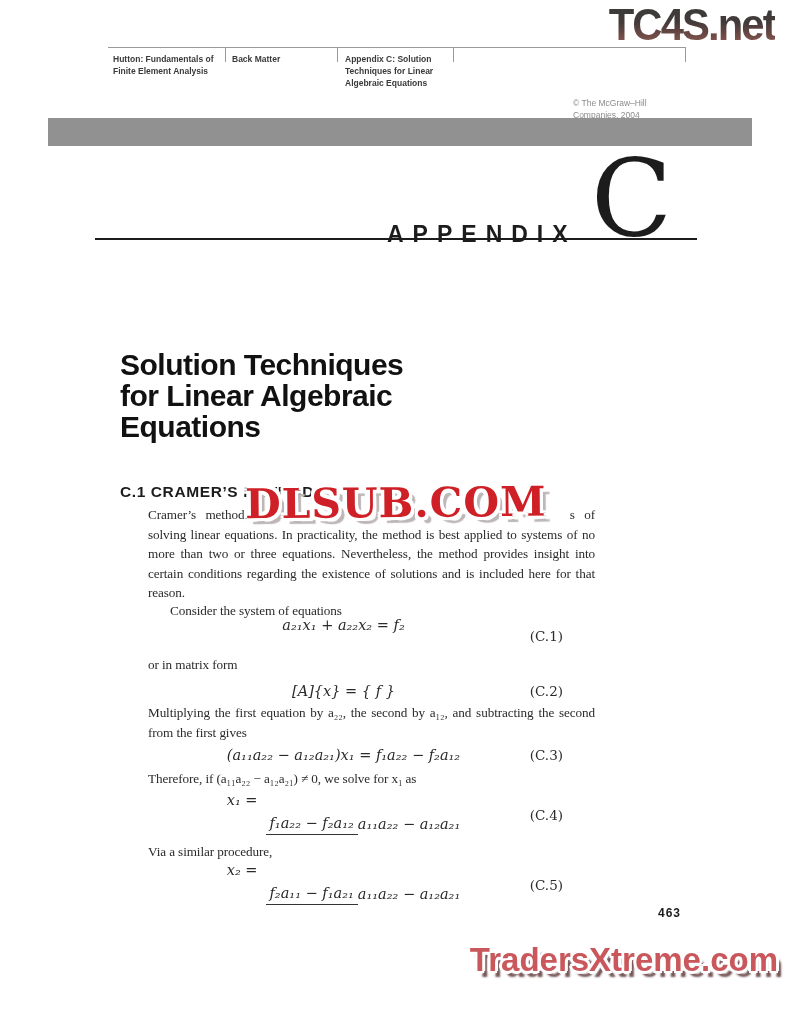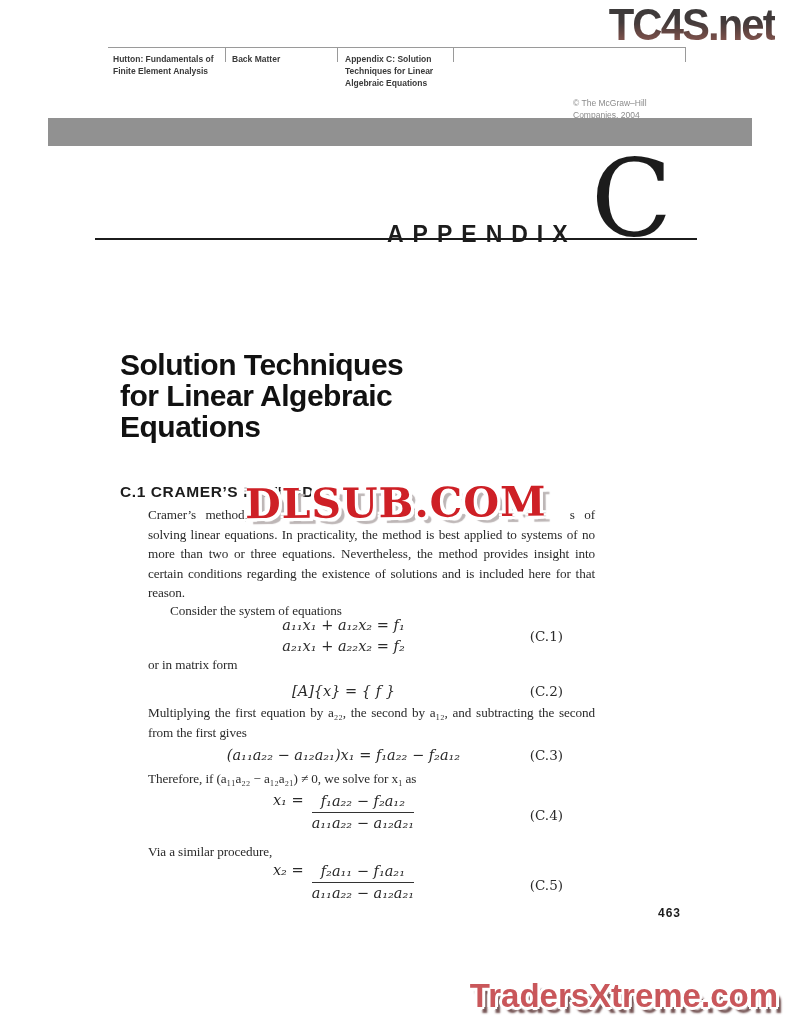--- a/index.html
+++ b/index.html
@@ -59,36 +59,36 @@
          font-size:14.5px;color:#2a2a2a;text-align:center;}
   .eq1{top:615px;height:42px;line-height:21px;}
   .eq2{top:681px;height:20px;line-height:20px;}
   .eq3{top:745px;height:20px;line-height:20px;}
   .eq4{top:792px;height:46px;}
   .eq5{top:862px;height:46px;}
   .eqlabel{position:absolute;right:4px;top:50%;transform:translateY(-50%);
            font-style:normal;font-size:13.5px;color:#2a2a2a;}
   .fracline{display:flex;align-items:flex-start;justify-content:center;height:100%;}
   .lhs{margin-right:8px;}
-  .frac{display:inline-flex;flex-direction:column;line-height:19px;}
+  .frac{display:inline-flex;flex-direction:row;line-height:19px;margin-top:22px;}
   .num{border-bottom:1px solid #333;padding:0 4px 1px 4px;}
   .den{padding-top:1px;}
 
   
   .dlsub{left:245px;top:479px;font-family:"DejaVu Serif",serif;font-weight:bold;
          font-size:41px;letter-spacing:1px;color:#ce2026;transform:rotate(-0.5deg);
          text-shadow:-3px -3px 0 #fff,3px -3px 0 #fff,-3px 3px 0 #fff,3px 3px 0 #fff,
                      -3px 0 0 #fff,3px 0 0 #fff,0 -3px 0 #fff,0 3px 0 #fff,
                      6px 6px 1px #bdb6b6;}
 
   
   .pagenum{left:658px;top:906px;font-size:12px;font-weight:bold;letter-spacing:1px;color:#1c1c1c;}
 
   
-  .traders{right:13px;top:977px;font-size:33px;font-weight:bold;color:#c9575b;
+  .traders{right:13px;top:941px;font-size:33px;font-weight:bold;color:#c9575b;
            font-family:"Liberation Sans",sans-serif;
            text-shadow:-2px -2px 0 #fff,2px -2px 0 #fff,-2px 2px 0 #fff,2px 2px 0 #fff,
                        -3px 0 0 #fff,3px 0 0 #fff,0 -3px 0 #fff,0 3px 0 #fff,
                        5px 6px 2px rgba(70,25,25,0.75);}
 </style>
 </head>
 <body>
 
 <div class="abs tc4s">TC4S.net</div>
 
@@ -117,21 +117,20 @@
 for Linear Algebraic
 Equations</div>
 
 <div class="abs sec-head">C.1  CRAMER’S METHOD</div>
 
 <div class="abs bodytxt para p1"><span>Cramer’s method, also k</span><span class="gap"></span><span>s of solving linear equations. In practicality, the method is best applied to systems of no more than two or three equations. Nevertheless, the method provides insight into certain conditions regarding the existence of solutions and is included here for that reason.</span></div>
 
 <div class="abs bodytxt para consider">Consider the system of equations</div>
 
 <div class="abs eqrow eq1">
-  <div>a₁₁x₁ + a₁₂x₂ = f₁</div>
   <div>a₂₁x₁ + a₂₂x₂ = f₂</div>
   <div class="eqlabel">(C.1)</div>
 </div>
 
 <div class="abs bodytxt para line matrix-intro">or in matrix form</div>
 
 <div class="abs eqrow eq2">
   <div>[A]{x} = { f }</div>
   <div class="eqlabel">(C.2)</div>
 </div>

